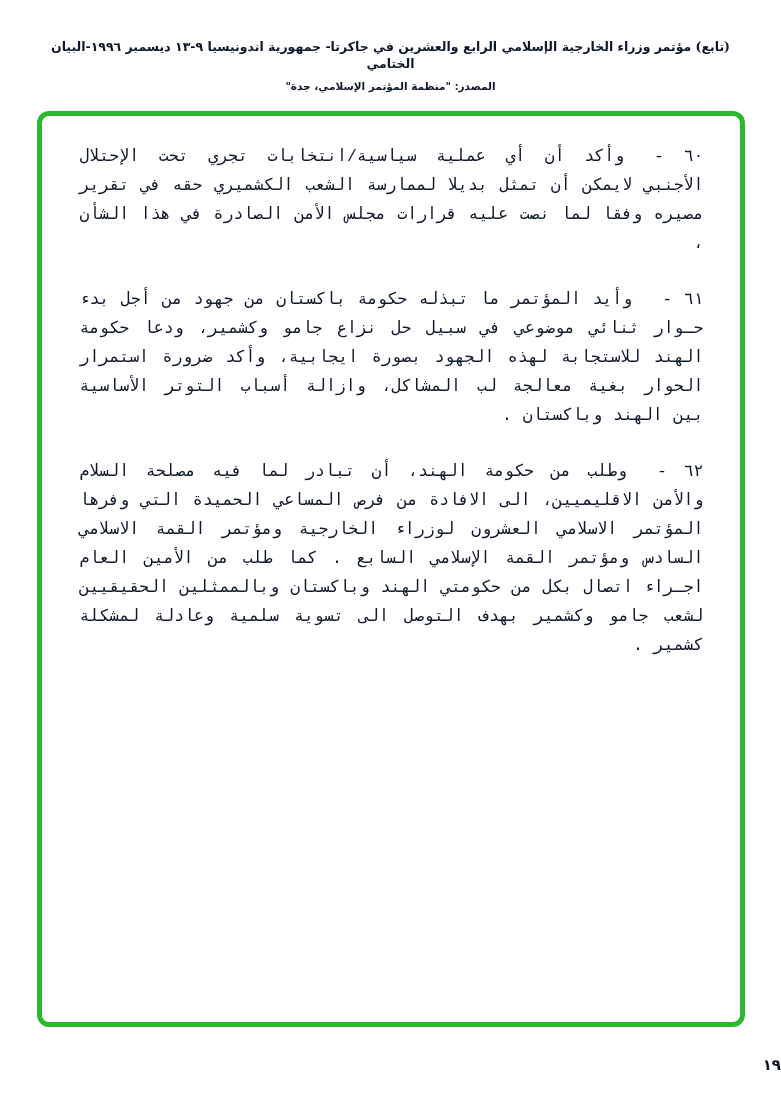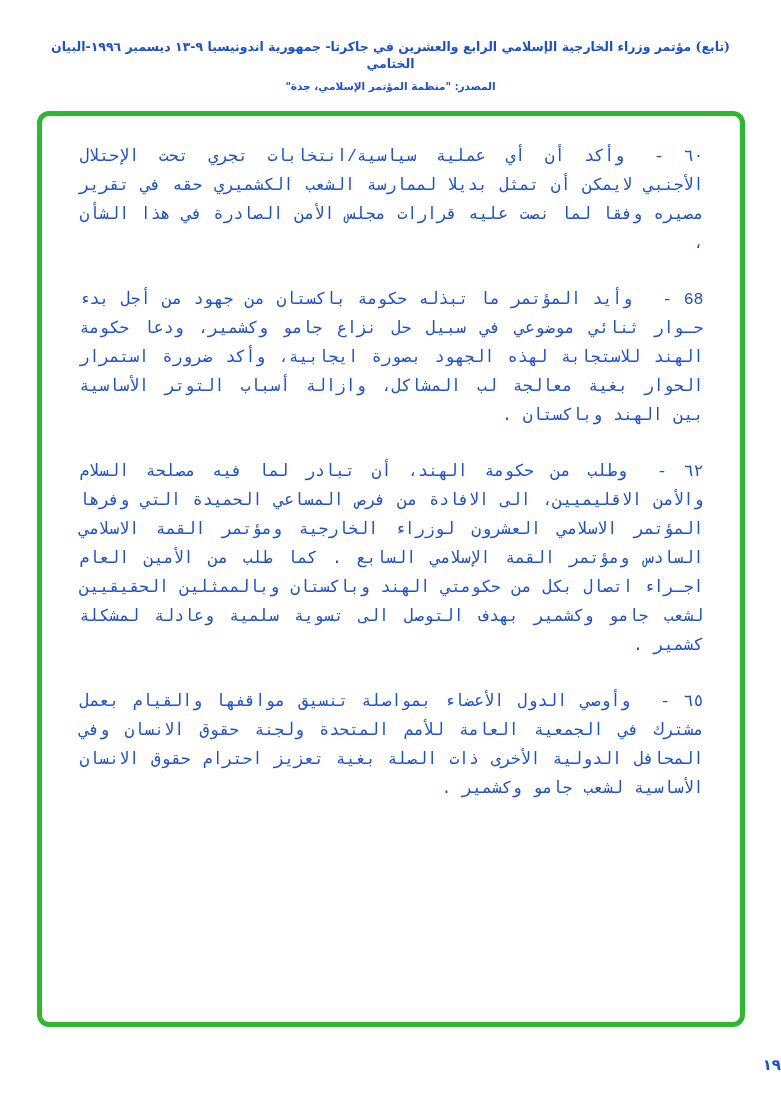--- a/index.html
+++ b/index.html
@@ -7,21 +7,21 @@
     padding: 0;
     background: #ffffff;
   }
   .page {
     position: relative;
     width: 781px;
     height: 1094px;
     background: #ffffff;
     overflow: hidden;
     font-family: "DejaVu Serif", "DejaVu Sans", sans-serif;
-    color: #1d4ed8;
+    color: #0f172a;
   }
   .doc-header {
     direction: rtl;
     text-align: center;
     margin: 38px 28px 0 28px;
     font-weight: bold;
   }
   .doc-header .line1 {
     font-size: 12.5px;
     line-height: 17px;
@@ -76,30 +76,27 @@
     <div class="line2">المصدر: "منظمة المؤتمر الإسلامي، جدة"</div>
   </div>
 
   <div class="content-box" style="border-color: rgb(45, 185, 45);">
 
     <p class="para">
       <span class="para-num">٦٠ -</span><span class="para-text">وأكد أن أي عملية سياسية/انتخابات تجري تحت الإحتلال الأجنبي لايمكن أن تمثل بديلا لممارسة الشعب الكشميري حقه في تقرير مصيره وفقا لما نصت عليه قرارات مجلس الأمن الصادرة في هذا الشأن ،</span>
     </p>
 
     <p class="para">
-      <span class="para-num">68 -</span><span class="para-text">وأيد المؤتمر ما تبذله حكومة باكستان من جهود من أجل بدء حـوار ثنائي موضوعي في سبيل حل نزاع جامو وكشمير، ودعا حكومة الهند للاستجابة لهذه الجهود بصورة ايجابية، وأكد ضرورة استمرار الحوار بغية معالجة لب المشاكل، وازالة أسباب التوتر الأساسية بين الهند وباكستان .</span>
+      <span class="para-num">٦١ -</span><span class="para-text">وأيد المؤتمر ما تبذله حكومة باكستان من جهود من أجل بدء حـوار ثنائي موضوعي في سبيل حل نزاع جامو وكشمير، ودعا حكومة الهند للاستجابة لهذه الجهود بصورة ايجابية، وأكد ضرورة استمرار الحوار بغية معالجة لب المشاكل، وازالة أسباب التوتر الأساسية بين الهند وباكستان .</span>
     </p>
 
     <p class="para">
       <span class="para-num">٦٢ -</span><span class="para-text">وطلب من حكومة الهند، أن تبادر لما فيه مصلحة السلام والأمن الاقليميين، الى الافادة من فرص المساعي الحميدة التي وفرها المؤتمر الاسلامي العشرون لوزراء الخارجية ومؤتمر القمة الاسلامي السادس ومؤتمر القمة الإسلامي السابع . كما طلب من الأمين العام اجـراء اتصال بكل من حكومتي الهند وباكستان وبالممثلين الحقيقيين لشعب جامو وكشمير بهدف التوصل الى تسوية سلمية وعادلة لمشكلة كشمير .</span>
     </p>
 
 
 
-    <p class="para">
-      <span class="para-num">٦٥ -</span><span class="para-text">وأوصي الدول الأعضاء بمواصلة تنسيق مواقفها والقيام بعمل مشترك في الجمعية العامة للأمم المتحدة ولجنة حقوق الانسان وفي المحافل الدولية الأخرى ذات الصلة بغية تعزيز احترام حقوق الانسان الأساسية لشعب جامو وكشمير .</span>
-    </p>
 
   </div>
 
   <div class="page-footer">١٩</div>
 
 </div>
 
 </body></html>

